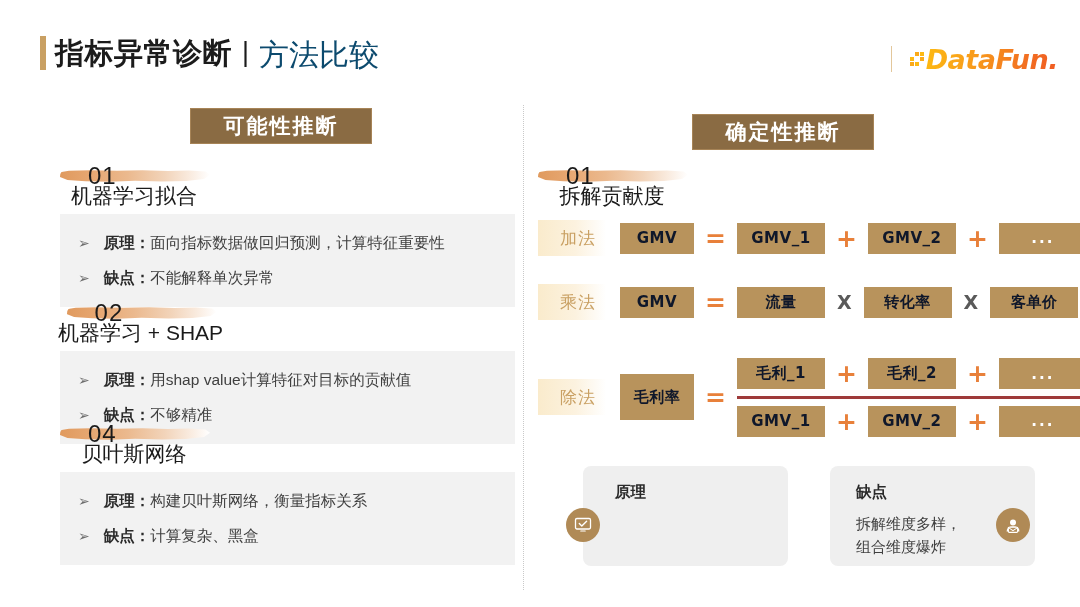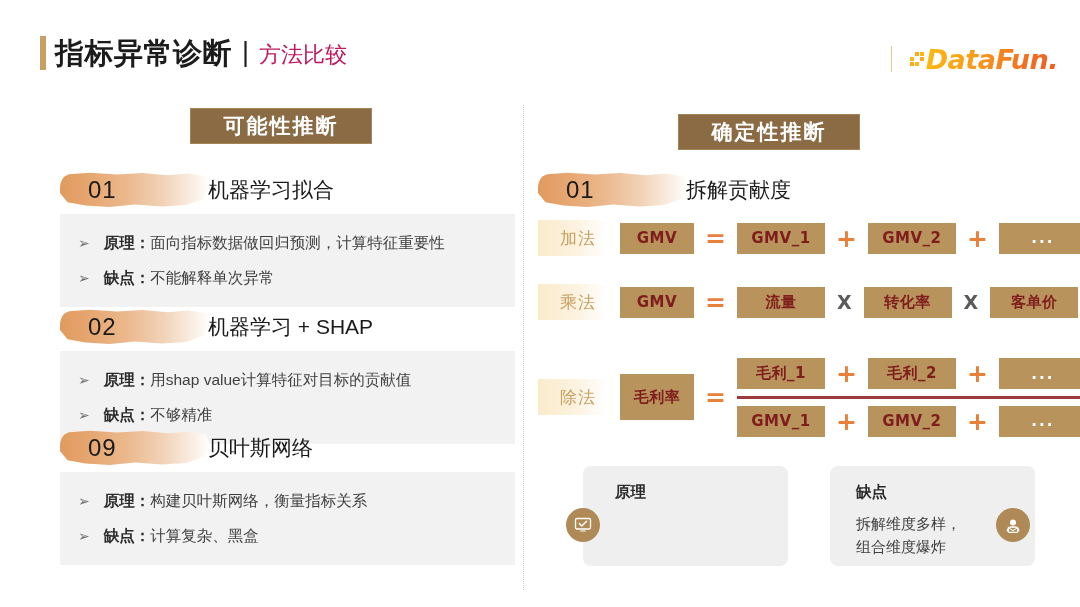--- a/index.html
+++ b/index.html
@@ -10,21 +10,21 @@
     overflow: hidden;
   }
   .slide { position: relative; width: 1080px; height: 607px; background:#fff; }
 
   
   .header { position:absolute; left:0; top:0; width:1080px; height:100px; }
   .title-wrap { position:absolute; left:40px; top:36px; display:flex; align-items:center; }
   .title-bar { width:6px; height:34px; background:#C9A063; margin-right:9px; }
   .title-main { font-size:29px; font-weight:700; color:#1b1b1b; letter-spacing:.5px; line-height:1; }
   .title-sep { font-size:27px; color:#1b1b1b; font-weight:400; margin:0 10px; line-height:1; position:relative; top:-1px;}
-  .title-sub { font-size:22px; font-weight:400; color:#be185d; line-height:1; position:relative; top:2px;}
+  .title-sub { font-size:30px; font-weight:400; color:#0c4a6e; line-height:1; position:relative; top:2px;}
 
   
   .logos { position:absolute; right:22px; top:40px; display:flex; align-items:center; height:38px; }
   .ny-logo { display:flex; align-items:center; }
   .ny-mark { width:26px; height:26px; border:1.6px solid #D9A566; border-radius:50%; position:relative; margin-right:8px; }
   .ny-mark:before { content:""; position:absolute; left:50%; top:2px; width:1.6px; height:22px; background:#D9A566; transform:translateX(-50%); }
   .ny-mark:after { content:""; position:absolute; top:50%; left:1px; height:1.6px; width:22px; background:#D9A566; transform:translateY(-50%); }
   .ny-text { font-size:21px; color:#D9A566; font-family:"DejaVu Sans","Liberation Sans",sans-serif; letter-spacing:1px; }
   .logo-divider { width:1px; height:26px; background:#E3C79B; margin:0 18px; }
   .df-logo { display:flex; align-items:center; }
@@ -39,24 +39,24 @@
 
   
   .v-divider { position:absolute; left:523px; top:105px; width:0; height:485px;
     border-left:1.5px dotted #C9C9C9; }
 
   
   .banner { position:absolute; height:36px; background:#8A6B43; display:flex; align-items:center; justify-content:center;
      box-shadow: inset 0 0 0 1px #A78457; }
   .banner span { color:#fff; font-size:21px; font-weight:700; letter-spacing:2px; }
   .banner.left  { left:190px; top:108px; width:182px; }
-  .banner.right { left:678px; top:114px; width:182px; }
-
-  
-  .item-head { position:absolute; display:flex; align-items:center; height:40px; }
+  .banner.right { left:692px; top:114px; width:182px; }
+
+  
+  .item-head { position:absolute; display:flex; align-items:center; height:40px;flex-direction:column; }
   .brush { position:relative; width:150px; height:36px; }
   .brush .stroke { position:absolute; inset:0;
      background:linear-gradient(90deg,#E09A5E 0%,#E7A873 22%,#EBB98E 45%,#F2D4BA 70%,#FAEDE2 88%,#ffffff 100%);
      border-radius: 14px 3px 10px 4px / 16px 10px 7px 14px;
      clip-path: polygon(0% 18%, 6% 6%, 20% 2%, 38% 7%, 55% 3%, 72% 9%, 86% 4%, 97% 12%, 100% 40%, 96% 74%, 84% 92%, 68% 96%, 50% 90%, 33% 97%, 17% 93%, 5% 84%, 0% 58%);
   }
   .brush .num { position:absolute; left:28px; top:50%; transform:translateY(-50%);
      font-size:24px; font-weight:400; color:#1a1a1a; font-family:"Liberation Sans",sans-serif; letter-spacing:1px;}
   .item-title { font-size:21px; color:#1a1a1a; font-weight:400; margin-left:-2px; }
 
@@ -65,21 +65,21 @@
   .bullet { display:flex; align-items:baseline; padding:6px 0 6px 18px; font-size:15.5px; color:#3a3a3a; line-height:1.5; }
   .bullet .arr { color:#6e6e6e; font-size:14px; margin-right:14px; font-family:"DejaVu Sans",sans-serif; }
   .bullet .lbl { font-weight:700; color:#2a2a2a; }
   .bullet .txt { color:#3f3f3f; }
 
   
   .frow { position:absolute; display:flex; align-items:center; }
   .op-label { width:68px; height:36px; display:flex; align-items:center; justify-content:center;
      background:linear-gradient(90deg,#FAEBCC 0%,#FCF2DF 55%,#FFFFFF 100%);
      color:#C9A063; font-size:17px; font-weight:400; letter-spacing:1px; margin-right:14px;padding-left:12px; }
-  .tag { background:#B8935C; color:#7f1d1d; font-size:15px; font-weight:700; height:31px;
+  .tag { background:#B8935C; color:#0f172a; font-size:15px; font-weight:700; height:31px;
      display:flex; align-items:center; justify-content:center; padding:0 12px; letter-spacing:.5px;
      font-family:"DejaVu Sans","Liberation Sans",sans-serif; }
   .tag.big { height:46px; min-width:74px; font-size:15px; }
   .tag.w88 { min-width:88px; }
   .tag.w74 { min-width:74px; }
   .tag.dots { color:#fff; font-size:15px; letter-spacing:2px; }
   .eq { color:#E8803A; font-size:25px; font-weight:700; margin:0 11px; line-height:1;
      font-family:"DejaVu Sans",sans-serif; }
   .plus { color:#E8803A; font-size:25px; font-weight:700; margin:0 11px; line-height:1;
      font-family:"DejaVu Sans",sans-serif; }
@@ -177,21 +177,21 @@
       <span class="arr">➢</span>
       <span class="lbl">缺点</span>
       <span class="lbl">：</span>
       <span class="txt">不够精准</span>
     </div>
   </div>
 
   <div class="item-head" style="left:60px; top:428px;">
     <div class="brush">
       <div class="stroke"></div>
-      <div class="num">09</div>
+      <div class="num">04</div>
     </div>
     <div class="item-title">贝叶斯网络</div>
   </div>
   <div class="panel" style="left:60px; top:472px; width:455px;">
     <div class="bullet">
       <span class="arr">➢</span>
       <span class="lbl">原理</span>
       <span class="lbl">：</span>
       <span class="txt">构建贝叶斯网络，衡量指标关系</span>
     </div>

